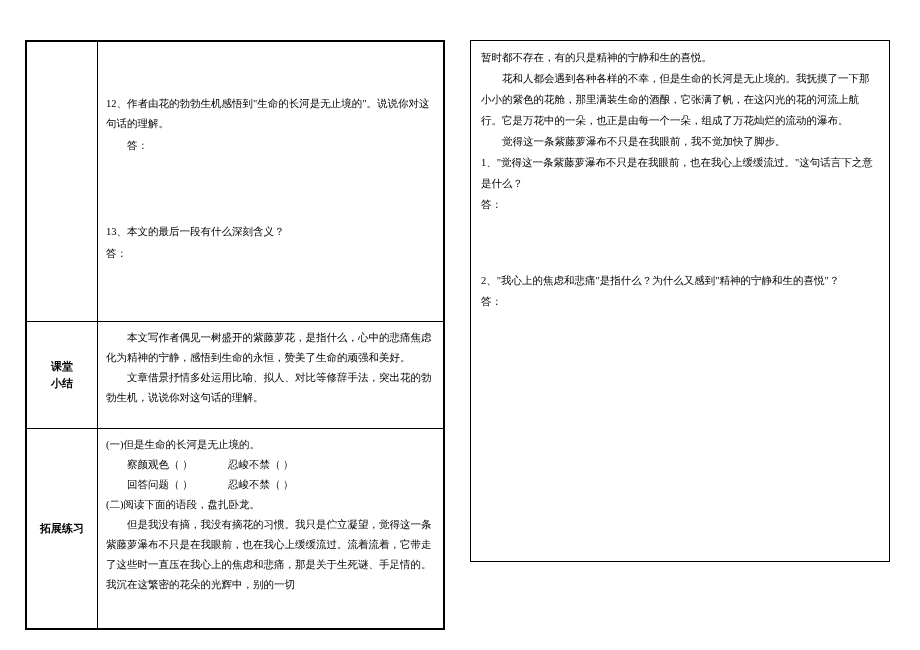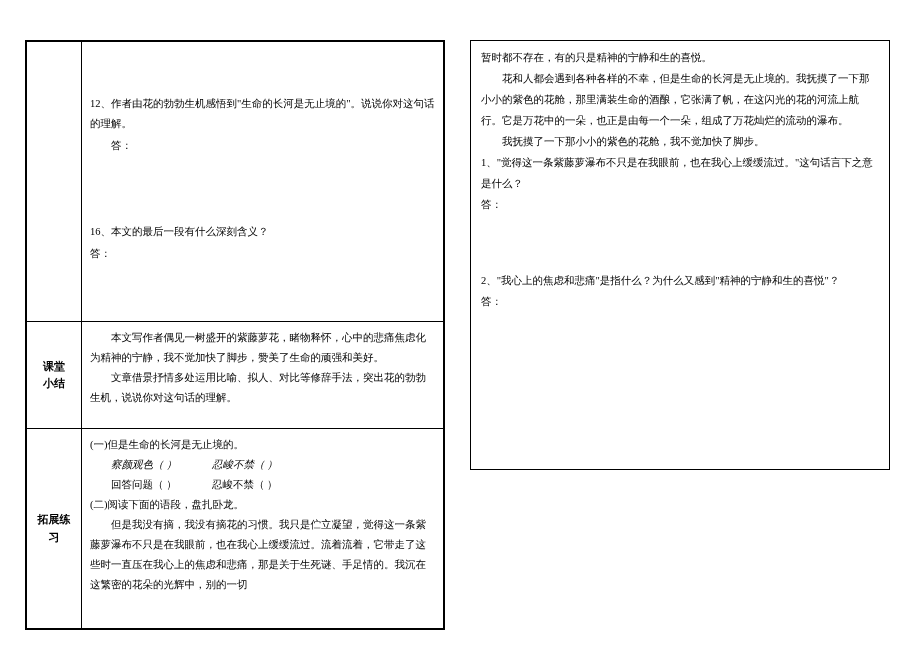--- a/index.html
+++ b/index.html
@@ -35,21 +35,21 @@
       table-layout: fixed;
     }
     td {
       border: 1px solid #000;
       padding: 6px 8px;
       vertical-align: top;
       line-height: 1.9;
       font-size: 10.5px;
     }
     td.side-label {
-      width: 55px;
+      width: 71px;
       text-align: center;
       vertical-align: middle;
       font-weight: bold;
       font-size: 11px;
       line-height: 1.6;
     }
     .indent {
       text-indent: 2em;
     }
     .q-block {
@@ -68,58 +68,58 @@
       border-collapse: collapse;
       width: 100%;
       height: 100%;
     }
     .right-table td {
       border: none;
       padding: 6px 10px;
       line-height: 2.0;
     }
     .right-outer {
-      height: 430px;
+      height: 522px;
     }
   </style>
 </head>
 <body>
 
 <div class="left-col">
   <table>
     <tbody>
         <tr>
       <td class="side-label"></td>
       <td style="height:280px;">
         <div class="spacer-top"></div>
         <div class="q-block">12、作者由花的勃勃生机感悟到"生命的长河是无止境的"。说说你对这句话的理解。</div>
         <div class="ans-label indent">答：</div>
         <div class="spacer-mid"></div>
-        <div class="q-block">16、本文的最后一段有什么深刻含义？</div>
+        <div class="q-block">13、本文的最后一段有什么深刻含义？</div>
         <div class="ans-label">答：</div>
         <div style="height:30px;"></div>
       </td>
     </tr>
     <tr>
       <td class="side-label">
         <span style="white-space:pre-line;">课堂
 小结</span>
       </td>
       <td>
-        <div class="indent">本文写作者偶见一树盛开的紫藤萝花，睹物释怀，心中的悲痛焦虑化为精神的宁静，我不觉加快了脚步，赞美了生命的顽强和美好。</div>
+        <div class="indent">本文写作者偶见一树盛开的紫藤萝花，是指什么，心中的悲痛焦虑化为精神的宁静，感悟到生命的永恒，赞美了生命的顽强和美好。</div>
         <div class="indent">文章借景抒情多处运用比喻、拟人、对比等修辞手法，突出花的勃勃生机，说说你对这句话的理解。</div>
       </td>
     </tr>
     <tr>
       <td class="side-label">
         <span>拓展练习</span>
       </td>
       <td>
         <div>(一)但是生命的长河是无止境的。</div>
-        <div style="padding-left:2em;font-style:italic;">
+        <div style="padding-left:2em;">
           <span>察颜观色（    ）</span>
           <span style="display:inline-block;width:30px;"></span>
           <span>忍峻不禁（    ）</span>
         </div>
         <div style="padding-left:2em;">
           <span>回答问题（    ）</span>
           <span style="display:inline-block;width:30px;"></span>
           <span>忍峻不禁（    ）</span>
         </div>
         <div>(二)阅读下面的语段，盘扎卧龙。</div>
@@ -130,21 +130,21 @@
     </table>
 </div>
 
 <div class="right-col right-outer">
   <table class="right-table">
     <tbody>
         <tr>
       <td>
         <div>暂时都不存在，有的只是精神的宁静和生的喜悦。</div>
         <div class="indent">花和人都会遇到各种各样的不幸，但是生命的长河是无止境的。我抚摸了一下那小小的紫色的花舱，那里满装生命的酒酿，它张满了帆，在这闪光的花的河流上航行。它是万花中的一朵，也正是由每一个一朵，组成了万花灿烂的流动的瀑布。</div>
-        <div class="indent">我抚摸了一下那小小的紫色的花舱，我不觉加快了脚步。</div>
+        <div class="indent">觉得这一条紫藤萝瀑布不只是在我眼前，我不觉加快了脚步。</div>
         <div>1、"觉得这一条紫藤萝瀑布不只是在我眼前，也在我心上缓缓流过。"这句话言下之意是什么？</div>
         <div>答：</div>
         <div style="height:55px;"></div>
         <div>2、"我心上的焦虑和悲痛"是指什么？为什么又感到"精神的宁静和生的喜悦"？</div>
         <div>答：</div>
         <div style="height:70px;"></div>
       </td>
     </tr>
   </tbody>
     </table>

